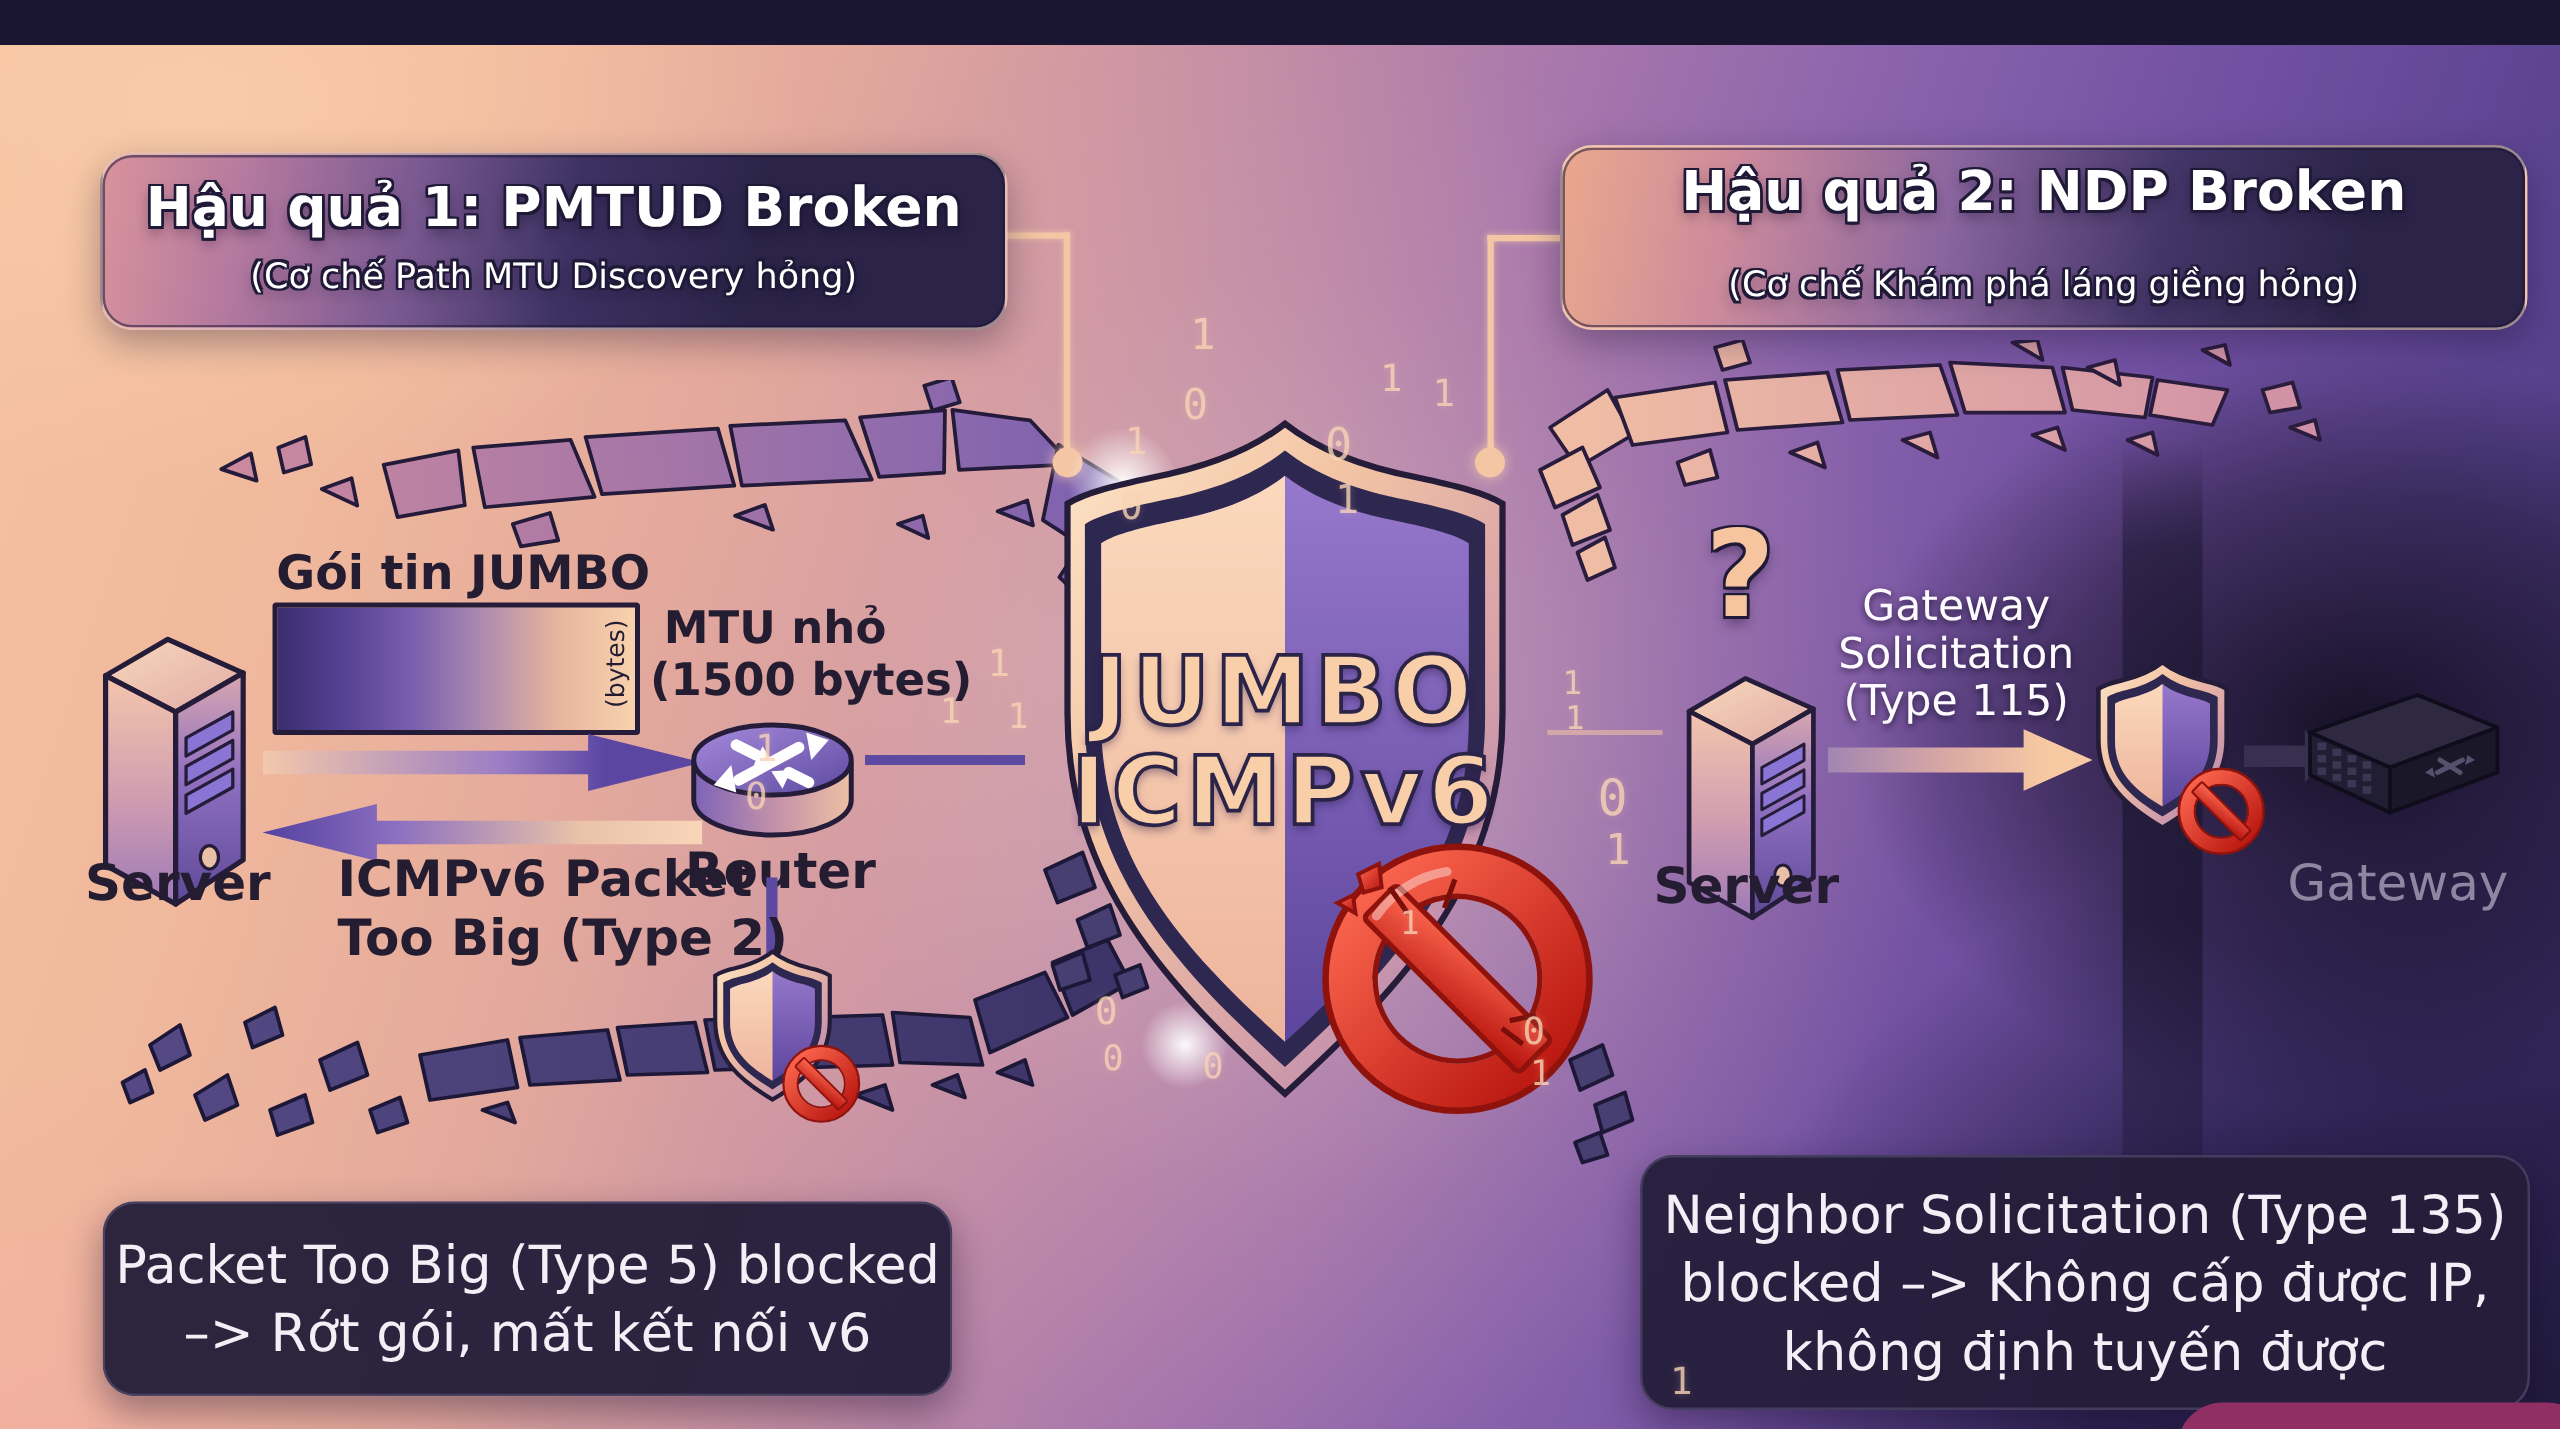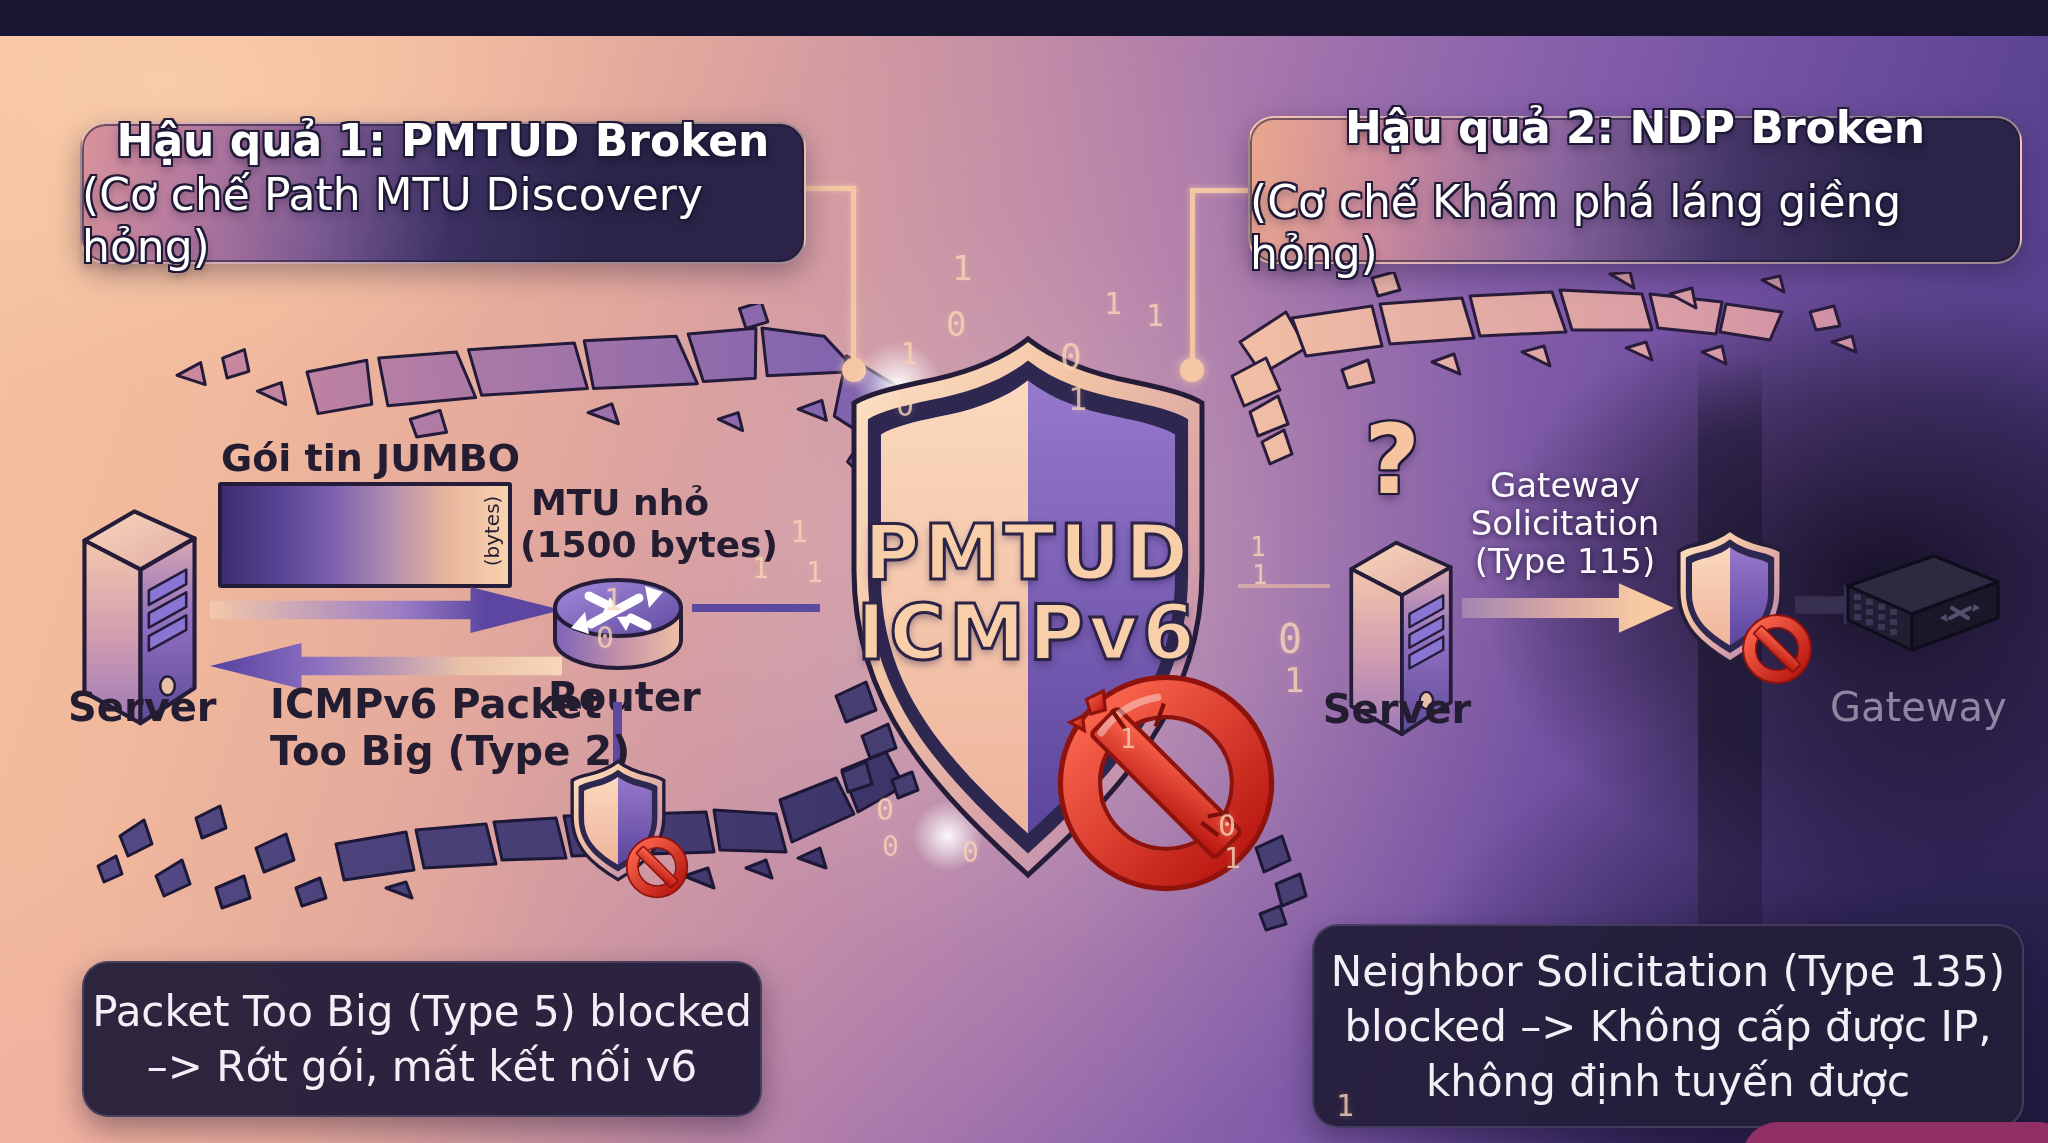--- a/index.html
+++ b/index.html
@@ -18,21 +18,21 @@
   .abs{position:absolute;}
   .ctr{text-align:center;white-space:nowrap;}
   .o-dark{text-shadow:2px 0 0 #201a38,-2px 0 0 #201a38,0 2px 0 #201a38,0 -2px 0 #201a38,2px 2px 0 #201a38,-2px -2px 0 #201a38,2px -2px 0 #201a38,-2px 2px 0 #201a38,0 5px 10px rgba(20,10,40,.45);}
   .dark-label{color:#241c30;font-weight:600;}
   .header-box{
     border-radius:26px;border:2px solid rgba(250,222,200,.55);
     box-shadow:0 10px 28px rgba(30,16,50,.35), inset 0 0 0 2px rgba(30,22,55,.55);
     color:#fff;display:flex;flex-direction:column;justify-content:center;align-items:center;
   }
   .header-box .t1{font-size:44px;font-weight:bold;line-height:56px;}
-  .header-box .t2{font-size:44px;line-height:52px;}
+  .header-box .t2{font-size:28px;line-height:52px;}
   .hb1{background:linear-gradient(100deg,#d9939b 0%,#b4799f 16%,#7b5a92 34%,#3c3162 52%,#2b2448 72%,#2b2448 100%);}
   .hb2{background:linear-gradient(100deg,#eaa88d 0%,#cc8a9c 18%,#8a659e 40%,#433567 62%,#2b2448 82%);gap:20px;}
   .callout{
     background:rgba(36,30,58,.96);border:2px solid rgba(160,150,195,.25);border-radius:26px;
     box-shadow:0 12px 30px rgba(20,10,40,.4);
     color:#f2eff7;display:flex;flex-direction:column;justify-content:center;align-items:center;
   }
   .callout div{font-size:42px;line-height:55px;white-space:nowrap;}
   .conn{background:#f4c6a4;box-shadow:0 0 6px rgba(250,210,175,.6);}
   .conn-dot{width:24px;height:24px;border-radius:50%;background:#f4c6a4;box-shadow:0 0 10px rgba(250,210,175,.8);}
@@ -303,21 +303,21 @@
     </g>
     <g transform="translate(210,274) scale(.845) translate(-210,-274)">
       <path d="M210,6 C182,28 146,41 104,49 C76,55 50,61 36,70 L36,238 C36,372 116,456 210,542 C304,456 384,372 384,238 L384,70 C370,61 344,55 316,49 C274,41 238,28 210,6 Z" fill="url(#gFaceR)"></path>
     </g>
     <g clip-path="url(#clipBigL)">
       <g transform="translate(210,274) scale(.845) translate(-210,-274)">
         <path d="M210,6 C182,28 146,41 104,49 C76,55 50,61 36,70 L36,238 C36,372 116,456 210,542 C304,456 384,372 384,238 L384,70 C370,61 344,55 316,49 C274,41 238,28 210,6 Z" fill="url(#gFaceL)"></path>
       </g>
     </g>
   </svg>
-  <div class="abs ctr shield-text" style="left:828px;top:472px;width:400px;font-size:76px">PMTUD</div>
+  <div class="abs ctr shield-text" style="left:828px;top:472px;width:400px;font-size:76px">JUMBO</div>
   <div class="abs ctr shield-text" style="left:828px;top:552px;width:400px;font-size:76px">ICMPv6</div>
 
   <svg class="abs" style="left:1051px;top:632px" width="230" height="230" viewBox="0 0 220 220">
     <circle cx="110" cy="110" r="82" fill="none" stroke="url(#gRed)" stroke-width="34"></circle>
     <circle cx="110" cy="110" r="101" fill="none" stroke="#8f130c" stroke-width="5"></circle>
     <circle cx="110" cy="110" r="63" fill="none" stroke="#8f130c" stroke-width="4"></circle>
     <rect x="26" y="92" width="168" height="36" rx="4" fill="url(#gRed)" stroke="#8f130c" stroke-width="4" transform="rotate(45 110 110)"></rect>
     <path d="M48,62 A80,80 0 0 1 102,28" fill="none" stroke="rgba(255,255,255,.4)" stroke-width="7" stroke-linecap="round"></path>
     <g stroke="#7a0e08" stroke-width="4" fill="none">
       <path d="M58,40 l14,20 m36,-26 l-8,22 M160,160 l-16,-12 m26,-10 l-20,4"></path>

